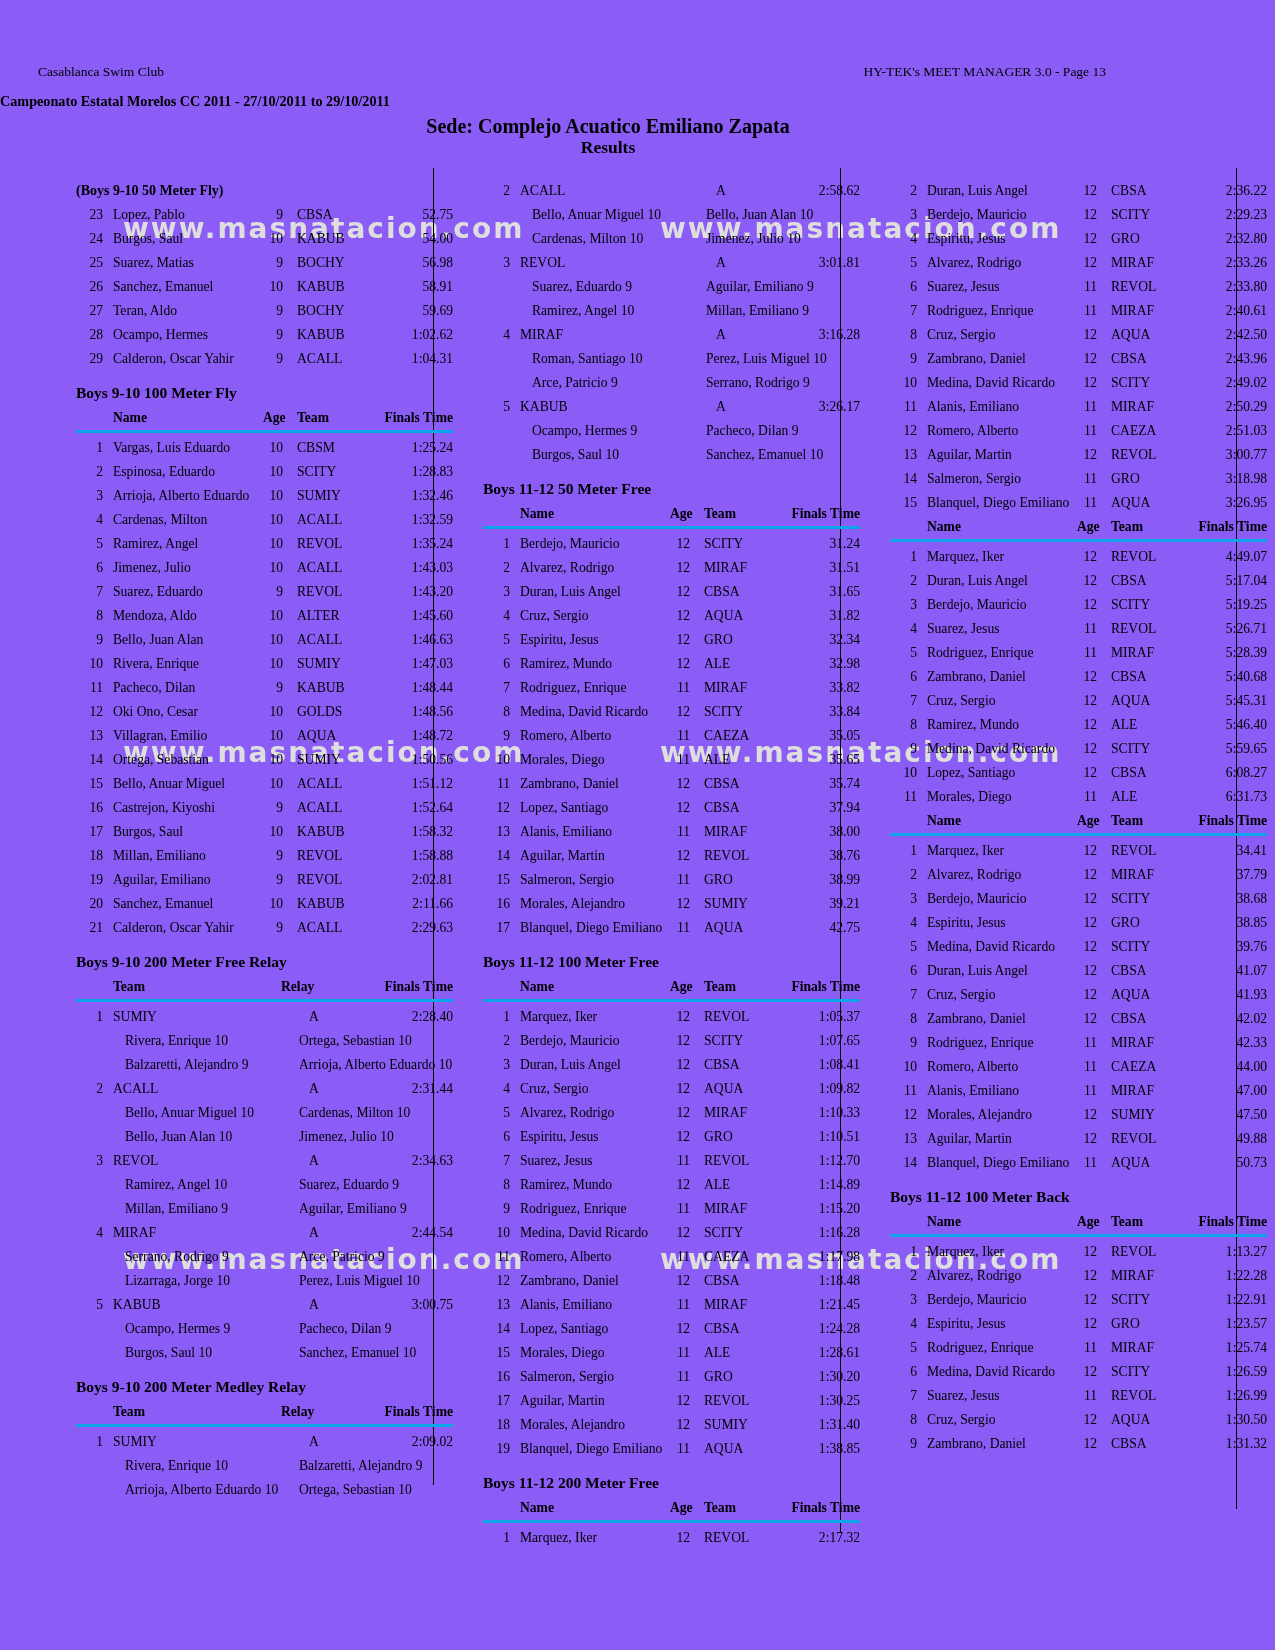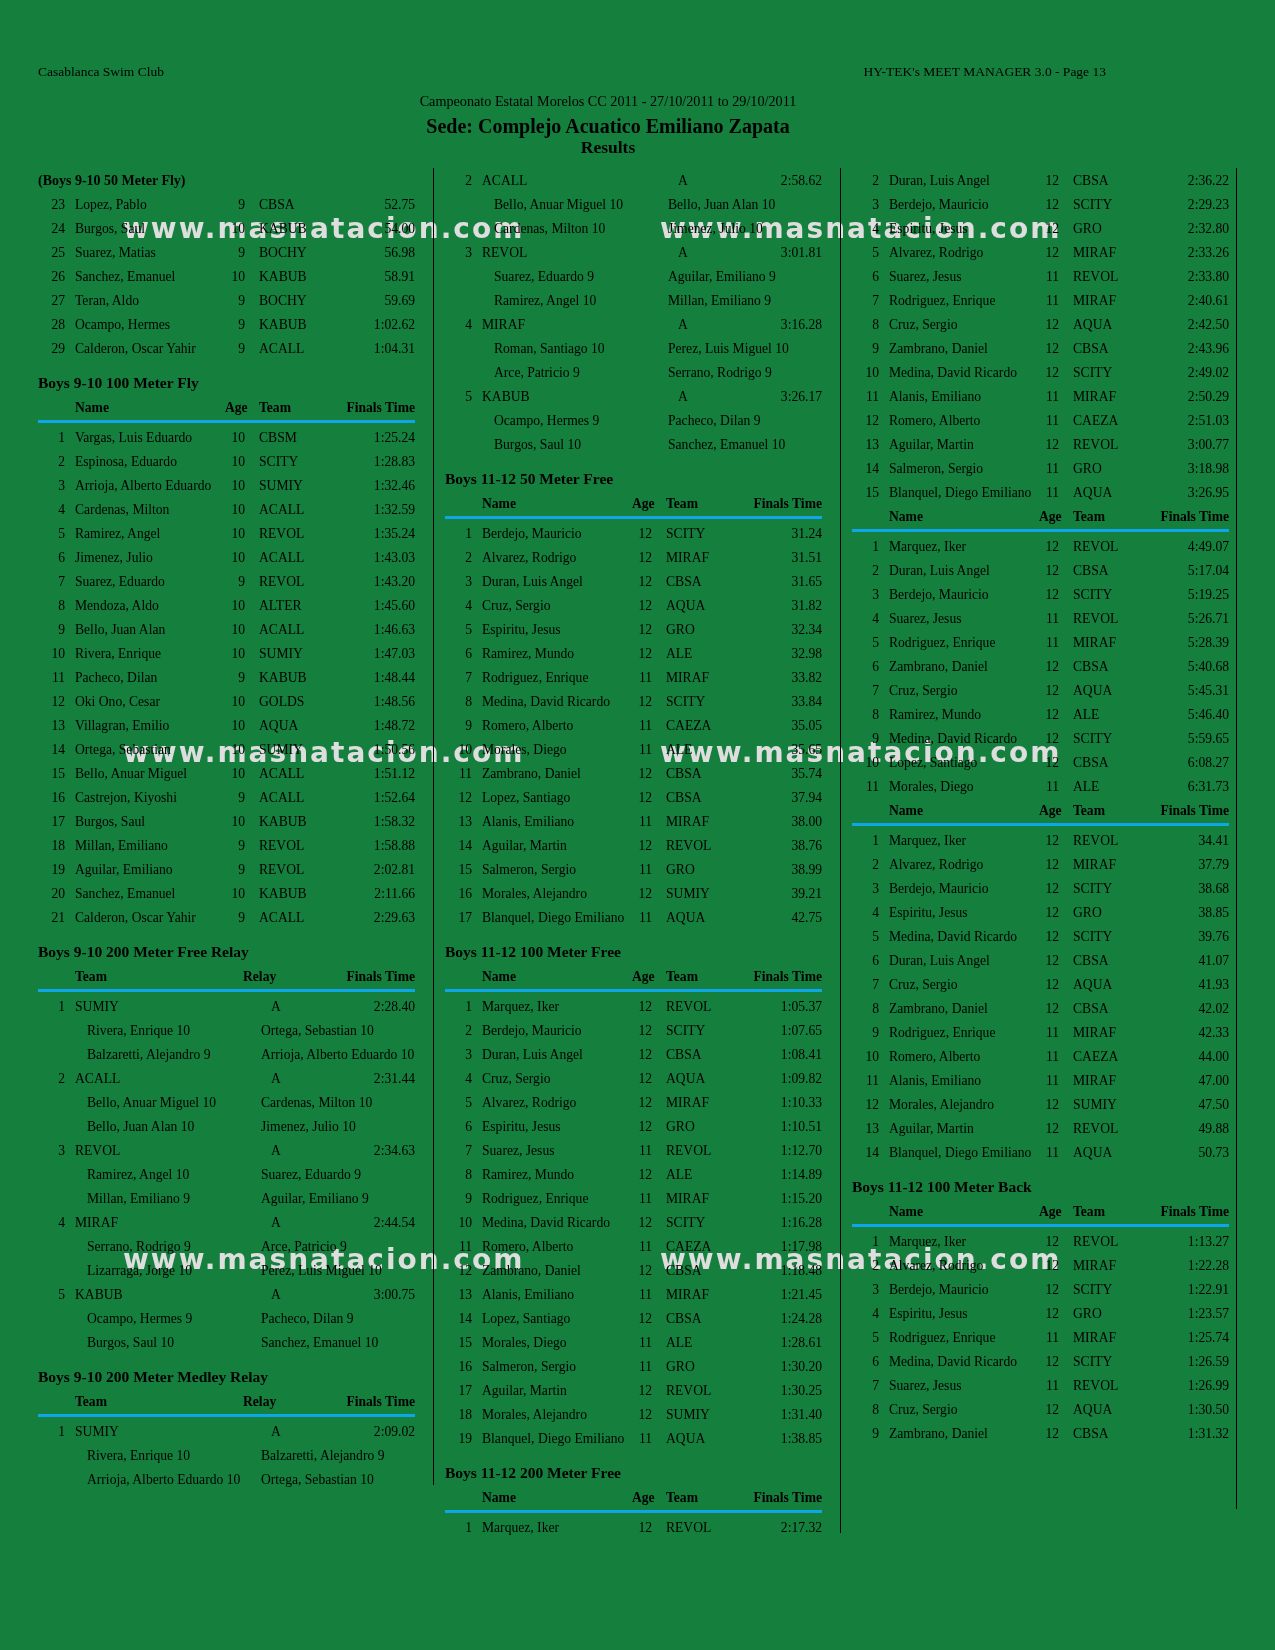--- a/index.html
+++ b/index.html
@@ -1,23 +1,23 @@
 <!DOCTYPE html>
 <html><head>
 <meta charset="utf-8">
 <style>
   html,body{margin:0;padding:0;background:#fff;}
-  .page{position:relative;width:1275px;height:1650px;background:#15803d;overflow:hidden;
+  .page{position:relative;width:1275px;height:1650px;background:#8b5cf6;overflow:hidden;
         font-family:"Liberation Serif","DejaVu Serif",serif;color:#000;}
   .club{position:absolute;left:38px;top:64px;font-size:13.5px;}
   .manager{position:absolute;right:169px;top:64px;font-size:13.5px;}
-  .mtitle{position:absolute;left:0;top:93px;width:1216px;text-align:center;font-weight:normal;font-size:14.2px;}
+  .mtitle{position:absolute;left:0;top:93px;width:1216px;text-align:left;font-weight:bold;font-size:14.2px;}
   .venue{position:absolute;left:0;top:115px;width:1216px;text-align:center;font-weight:bold;font-size:20px;}
   .results{position:absolute;left:0;top:137px;width:1216px;text-align:center;font-weight:bold;font-size:17.5px;}
-  .col{position:absolute;top:169px;width:377px;z-index:1;}
+  .col{position:absolute;top:179px;width:377px;z-index:1;margin-left:38px;}
   #col0{left:38px;} #col1{left:445px;} #col2{left:852px;}
   .vline{position:absolute;width:1px;background:#000;z-index:1;}
   #v1{left:433px;top:168px;height:1317px;}
   #v2{left:840px;top:168px;height:1365px;}
   #v3{left:1236px;top:168px;height:1341px;}
   .wm{position:absolute;z-index:0;color:#dedede;font-family:"DejaVu Sans","Liberation Sans",sans-serif;
       font-weight:bold;font-size:28px;letter-spacing:2px;white-space:nowrap;}
   .ctitle{font-size:14px;font-weight:bold;height:24px;line-height:24px;}
   .etitle{font-size:15.5px;font-weight:bold;height:25px;line-height:25px;margin-top:9px;margin-bottom:1px;}
   .irow{display:grid;grid-template-columns:27px 10px 150px 20px 14px 84px 72px;height:24px;line-height:24px;font-size:13.6px;}

